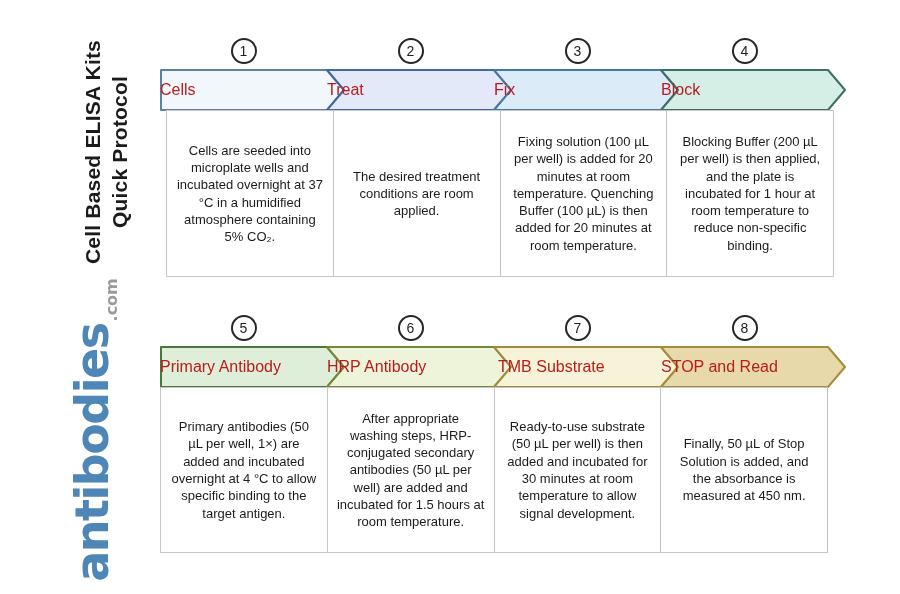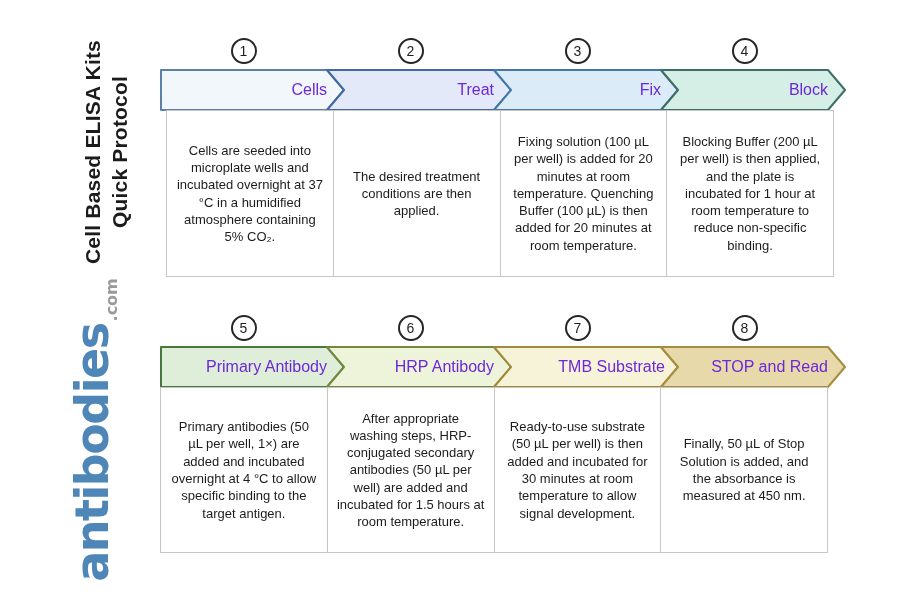--- a/index.html
+++ b/index.html
@@ -28,21 +28,21 @@
 
   .circle {
     position:absolute; width:26px; height:26px; box-sizing:border-box;
     border:2px solid #262626; border-radius:50%; background:#ffffff;
     display:flex; align-items:center; justify-content:center;
     font-size:14px; color:#1e1e1e;
   }
   .bands { position:absolute; left:0; width:690px; height:42px; }
   .band-label {
     position:absolute; width:167px; height:40px; line-height:40px;
-    text-align:right; font-size:16px; color:#6d28d9;
+    text-align:left; font-size:16px; color:#b91c1c;
   }
   .boxes {
     position:absolute; left:0; width:668px; box-sizing:border-box;
     border:1.5px solid #c6c6c6; display:flex; background:#ffffff;
   }
   .box {
     flex:1 1 0; box-sizing:border-box;
     display:flex; align-items:center; justify-content:center;
     text-align:center; padding:4px 9px;
     font-size:13px; line-height:1.33; color:#1c1c1c;
@@ -95,21 +95,21 @@
       <path d="M 501 1 L 668 1 L 685 21 L 668 41 L 501 41 L 518 21 Z" stroke-width="2" stroke-linejoin="round" fill="#d5eee6" stroke="#3e6f66"></path>
     </svg>
 
     <div class="band-label r1-labels" style="left:0">Cells</div>
     <div class="band-label r1-labels" style="left:334px">Fix</div>
     <div class="band-label r1-labels" style="left:167px">Treat</div>
     <div class="band-label r1-labels" style="left:501px">Block</div>
 
     <div class="boxes r1-boxes">
       <div class="box">Cells are seeded into microplate wells and incubated overnight at 37 °C in a humidified atmosphere containing 5% CO₂.</div>
-      <div class="box">The desired treatment conditions are then applied.</div>
+      <div class="box">The desired treatment conditions are room applied.</div>
       <div class="box">Fixing solution (100 µL per well) is added for 20 minutes at room temperature. Quenching Buffer (100 µL) is then added for 20 minutes at room temperature.</div>
       <div class="box">Blocking Buffer (200 µL per well) is then applied, and the plate is incubated for 1 hour at room temperature to reduce non-specific binding.</div>
     </div>
 
     <div class="circle r2-circles" style="left:70.5px">
         <span>5</span>
       </div>
     <div class="circle r2-circles" style="left:237.5px">
         <span>6</span>
       </div>

